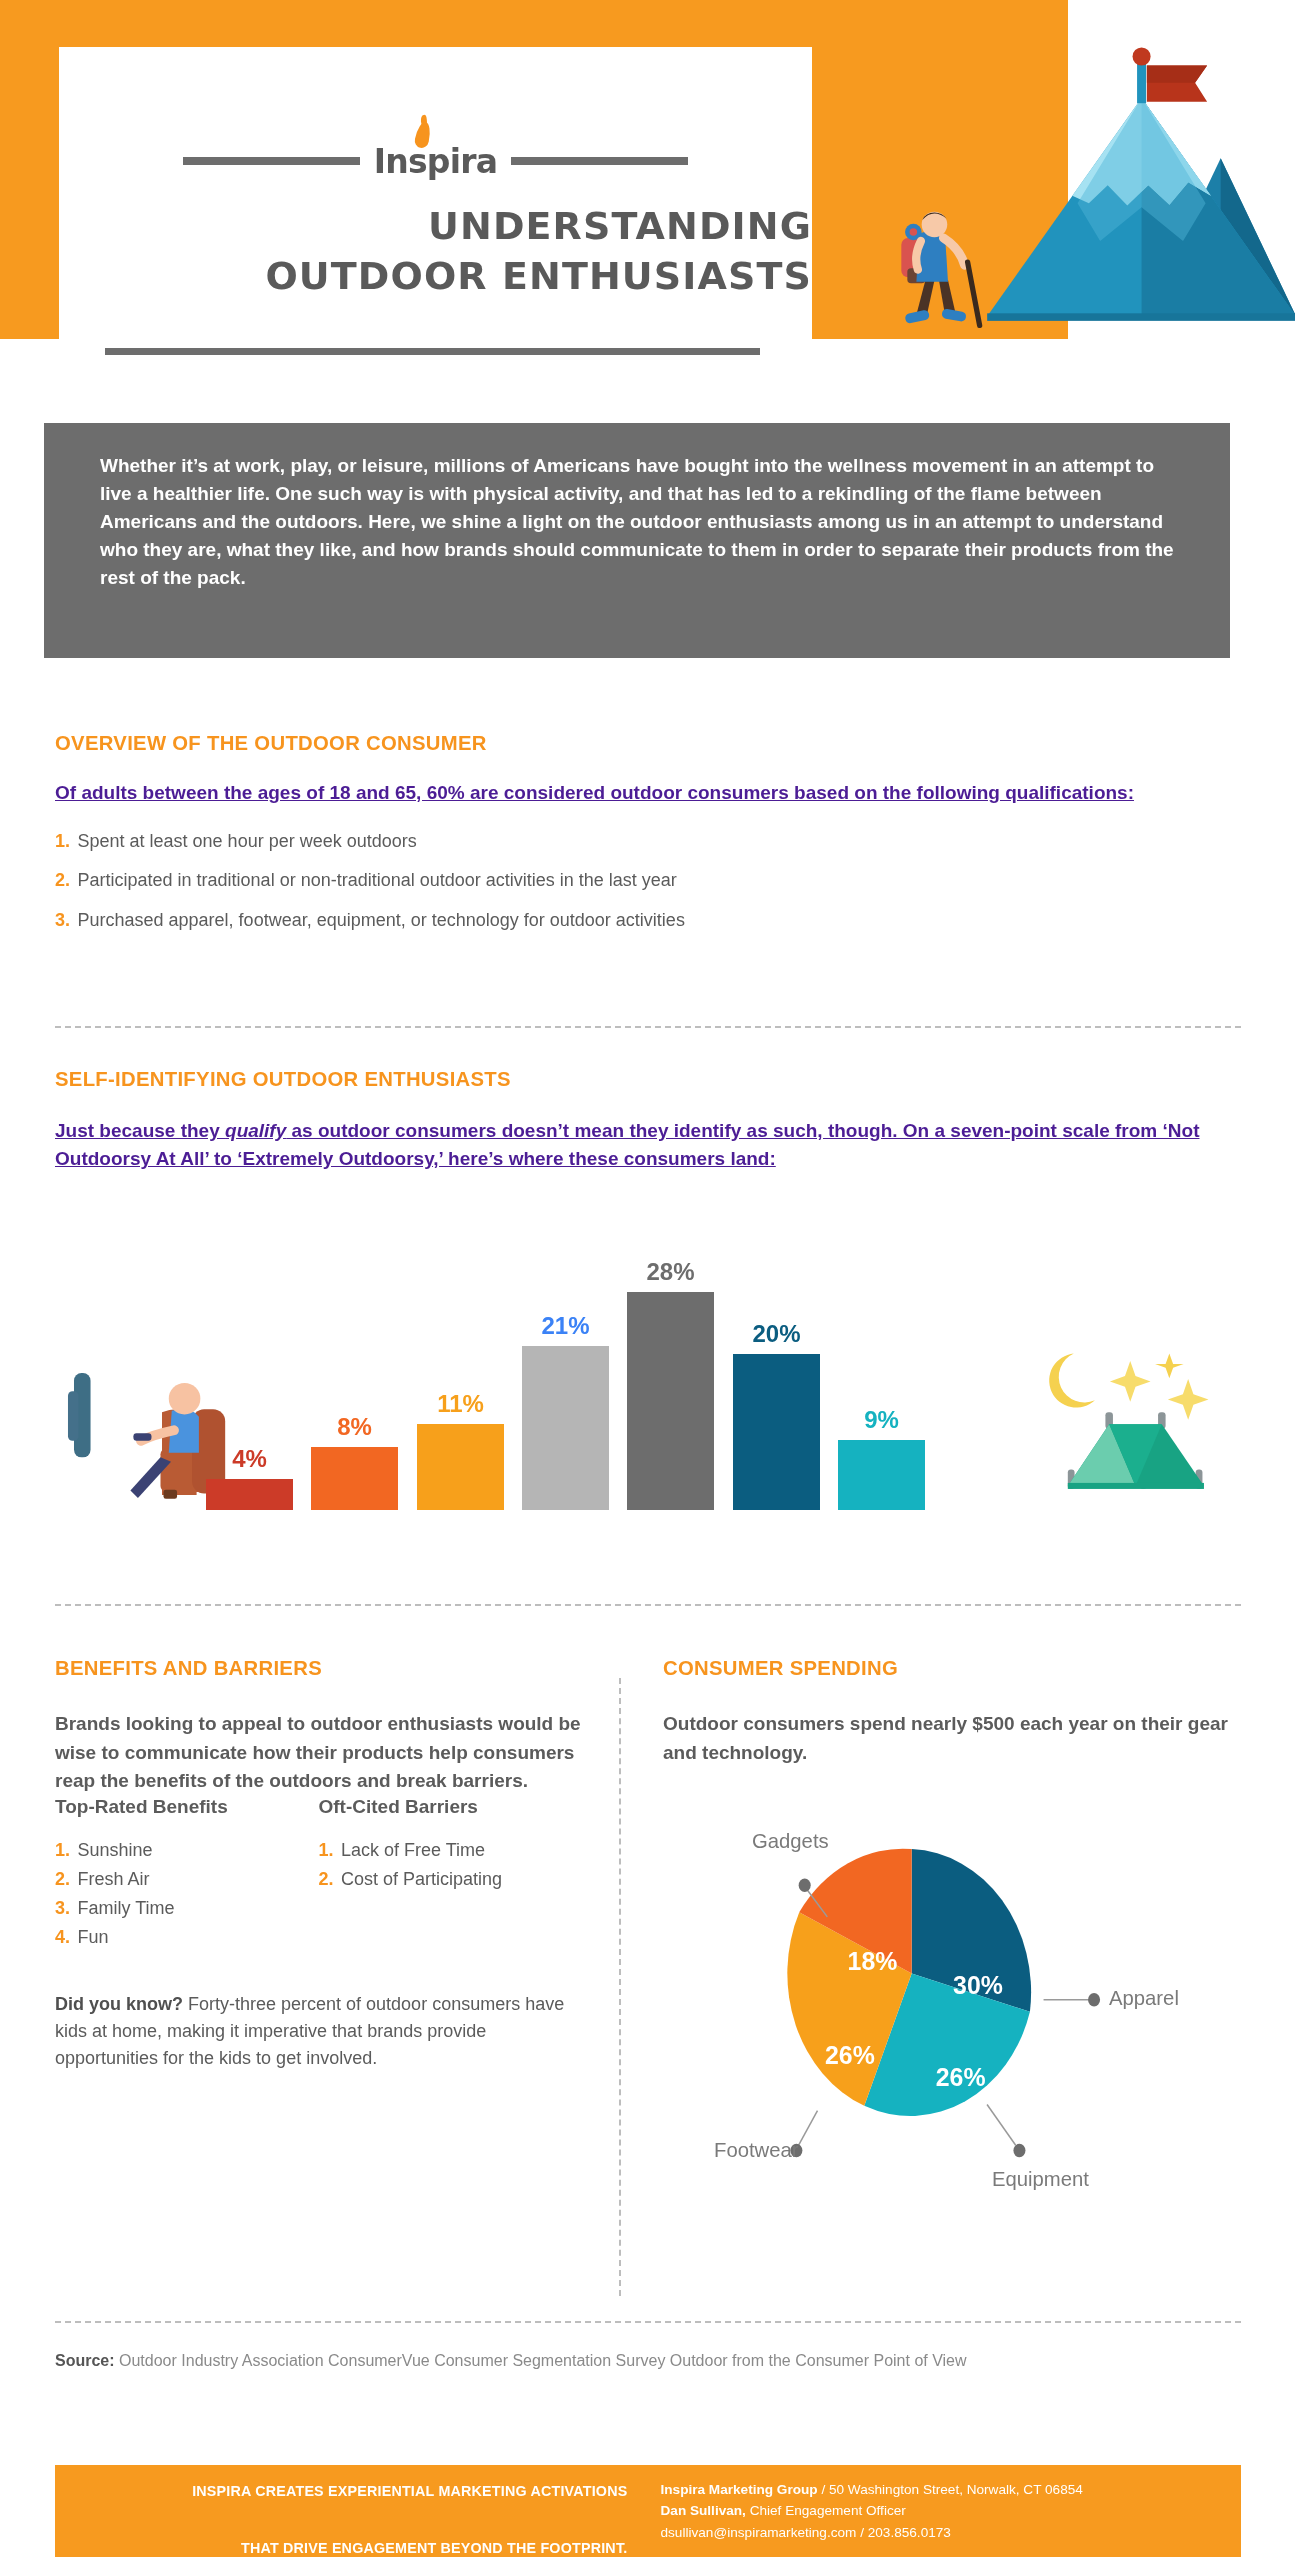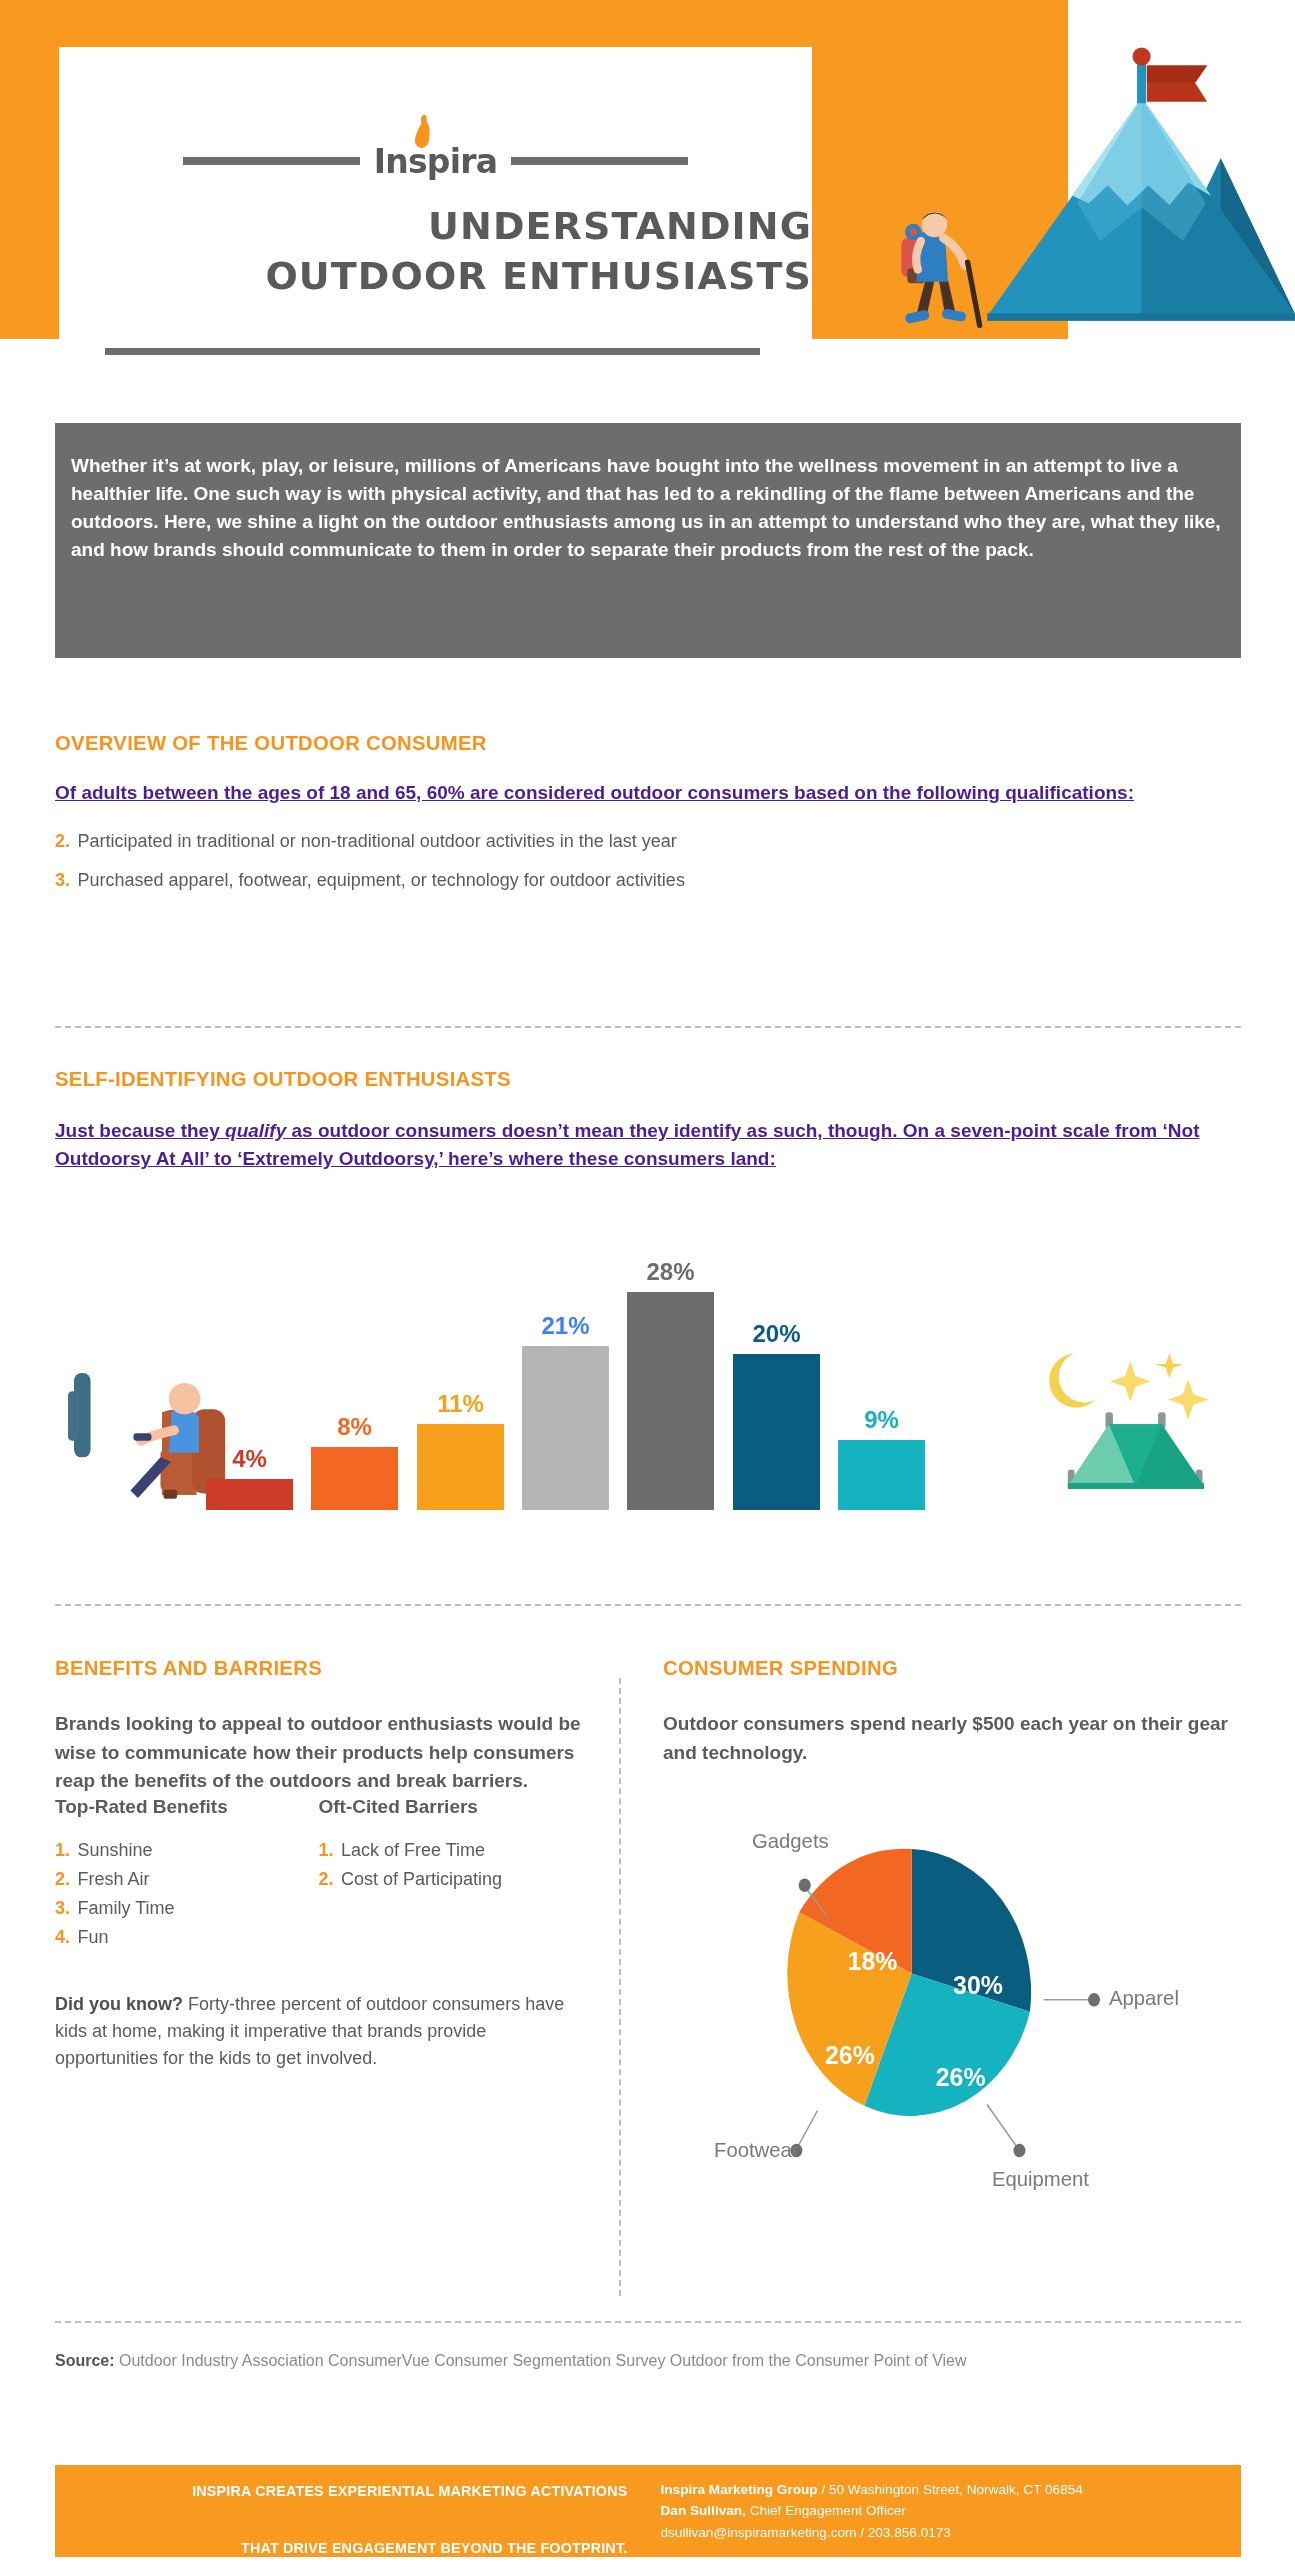--- a/index.html
+++ b/index.html
@@ -57,23 +57,23 @@
   .title-underrule {
     position:absolute; left:105px; top:348px; width:655px; height:6.8px;
     background:#6d6d6d;
   }
 
   
   .mountain-svg { position:absolute; left:829px; top:15px; }
 
   
   .intro {
-    position:absolute; left:55px; top:423px; width:1186px; height:235px;
+    position:absolute; left:44px; top:423px; width:1186px; height:235px;
     background:#6d6d6d;
-    padding:29px 16px;
+    padding:29px 56px;
   }
   .intro p {
     color:#fff; font-size:19px; line-height:1.47; font-weight:700;
     font-family:"Liberation Sans", sans-serif;
   }
 
   
   .sec-head {
     color:#F7941E; font-size:20.3px; font-weight:700; letter-spacing:0.3px;
     font-family:"Liberation Sans", sans-serif;
@@ -245,20 +245,21 @@
 </div>
 
 <div class="intro">
   <p>Whether it’s at work, play, or leisure, millions of Americans have bought into the wellness movement in an attempt to live a healthier life. One such way is with physical activity, and that has led to a rekindling of the flame between Americans and the outdoors. Here, we shine a light on the outdoor enthusiasts among us in an attempt to understand who they are, what they like, and how brands should communicate to them in order to separate their products from the rest of the pack.</p>
 </div>
 
 <div class="overview">
   <div class="sec-head">OVERVIEW OF THE OUTDOOR CONSUMER</div>
   <div class="body-txt lead">Of adults between the ages of 18 and 65, 60% are considered outdoor consumers based on the following qualifications:</div>
   <ul class="olist">
+    <li><span class="num">1.</span><span>Spent at least one hour per week outdoors</span></li>
     <li><span class="num">2.</span><span>Participated in traditional or non-traditional outdoor activities in the last year</span></li>
     <li><span class="num">3.</span><span>Purchased apparel, footwear, equipment, or technology for outdoor activities</span></li>
   </ul>
 </div>
 
 <div class="dash-h" style="top:1026px;"></div>
 
 <div class="selfid">
   <div class="sec-head">SELF-IDENTIFYING OUTDOOR ENTHUSIASTS</div>
   <div class="body-txt lead"><span>Just because they </span><em>qualify</em><span> as outdoor consumers doesn’t mean they identify as such, though. On a seven-point scale from ‘Not Outdoorsy At All’ to ‘Extremely Outdoorsy,’ here’s where these consumers land:</span></div>

